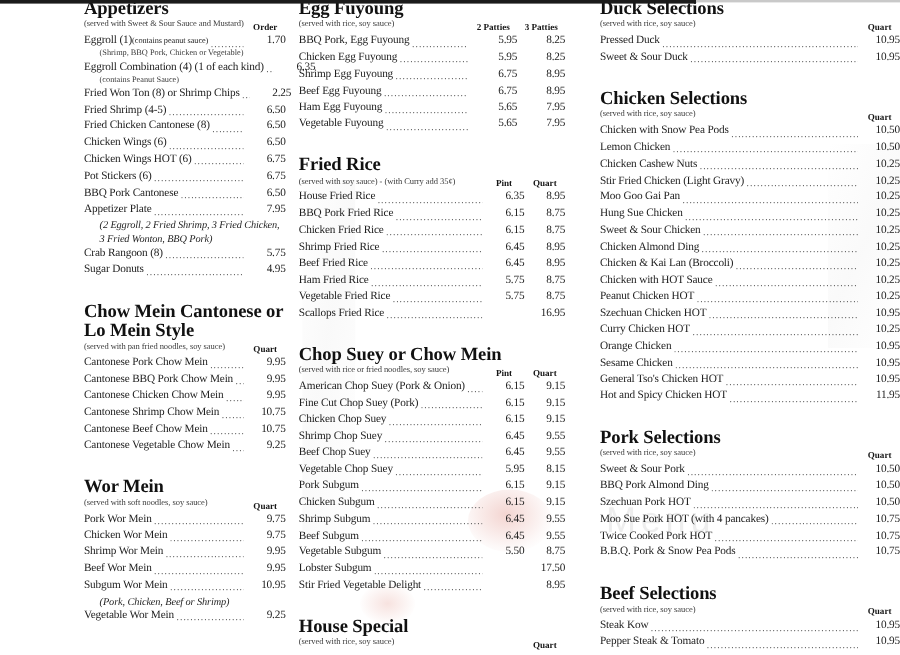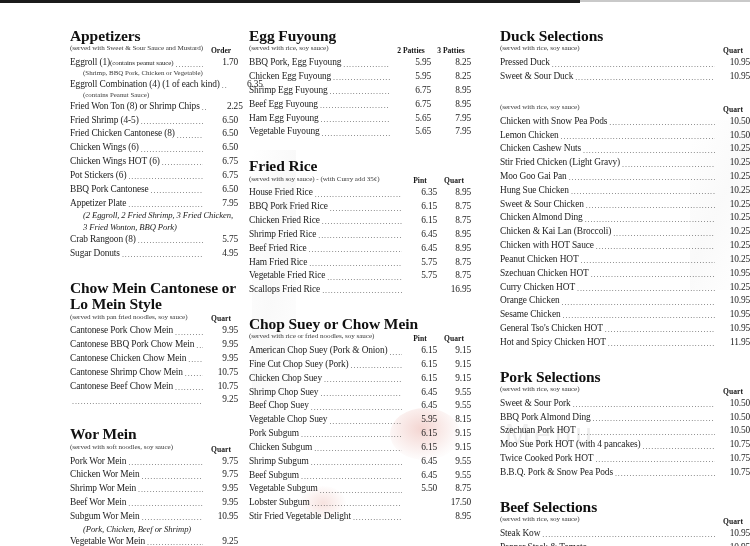--- a/index.html
+++ b/index.html
@@ -76,21 +76,21 @@
     background: linear-gradient(115deg, rgba(0,0,0,0) 0%, rgba(150,150,150,0.05) 50%, rgba(0,0,0,0) 100%);
     border-radius: 0;
   }
 
   .page {
     position: relative;
     width: 750px;
     height: 546px;
     display: flex;
     z-index: 2;
-    padding-top: 28px;
+    padding-top: 0;
     box-sizing: border-box;
   }
 
   .column {
     box-sizing: border-box;
   }
   .col-1 { width: 238px; padding-left: 70px; }
   .col-2 { width: 233px; padding-left: 11px; }
   .col-3 { width: 279px; padding-left: 29px; }
 
@@ -305,20 +305,21 @@
             <span class="name"><span>Cantonese Shrimp Chow Mein</span></span>
             <span class="leader">.............................................................................................</span>
             <span class="price w2">10.75</span>
           </div>
           <div class="row">
             <span class="name"><span>Cantonese Beef Chow Mein</span></span>
             <span class="leader">.............................................................................................</span>
             <span class="price w2">10.75</span>
           </div>
           <div class="row">
+            <span class="name"><span>Cantonese Vegetable Chow Mein</span></span>
             <span class="leader">.............................................................................................</span>
             <span class="price w2">9.25</span>
           </div>
         </div>
         <div class="gap-md"></div>
       </div>
       <div class="section">
         <div class="section-title">Wor Mein</div>
         <div class="section-note">(served with soft noodles, soy sauce)</div>
         <div class="price-header">
@@ -579,20 +580,21 @@
           </div>
           <div class="row">
             <span class="name"><span>Sweet &amp; Sour Duck</span></span>
             <span class="leader">.............................................................................................</span>
             <span class="price w2">10.95</span>
           </div>
         </div>
         <div class="gap-md"></div>
       </div>
       <div class="section">
+        <div class="section-title">Chicken Selections</div>
         <div class="section-note">(served with rice, soy sauce)</div>
         <div class="price-header">
           <span class="ph w2">Quart</span>
         </div>
         <div class="rows">
           <div class="row">
             <span class="name"><span>Chicken with Snow Pea Pods</span></span>
             <span class="leader">.............................................................................................</span>
             <span class="price w2">10.50</span>
           </div>

